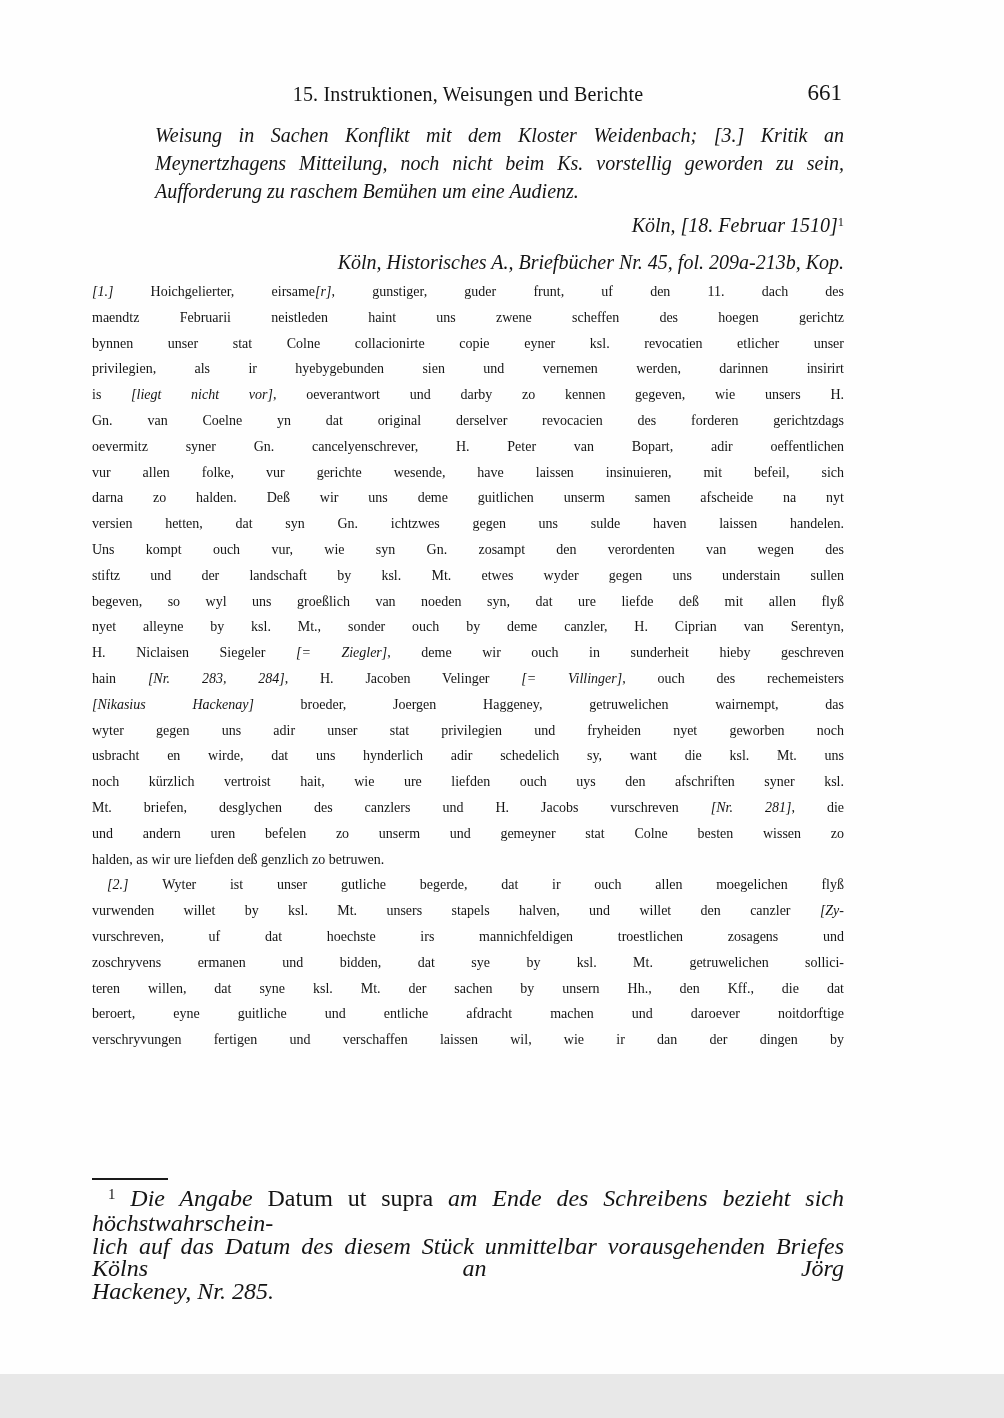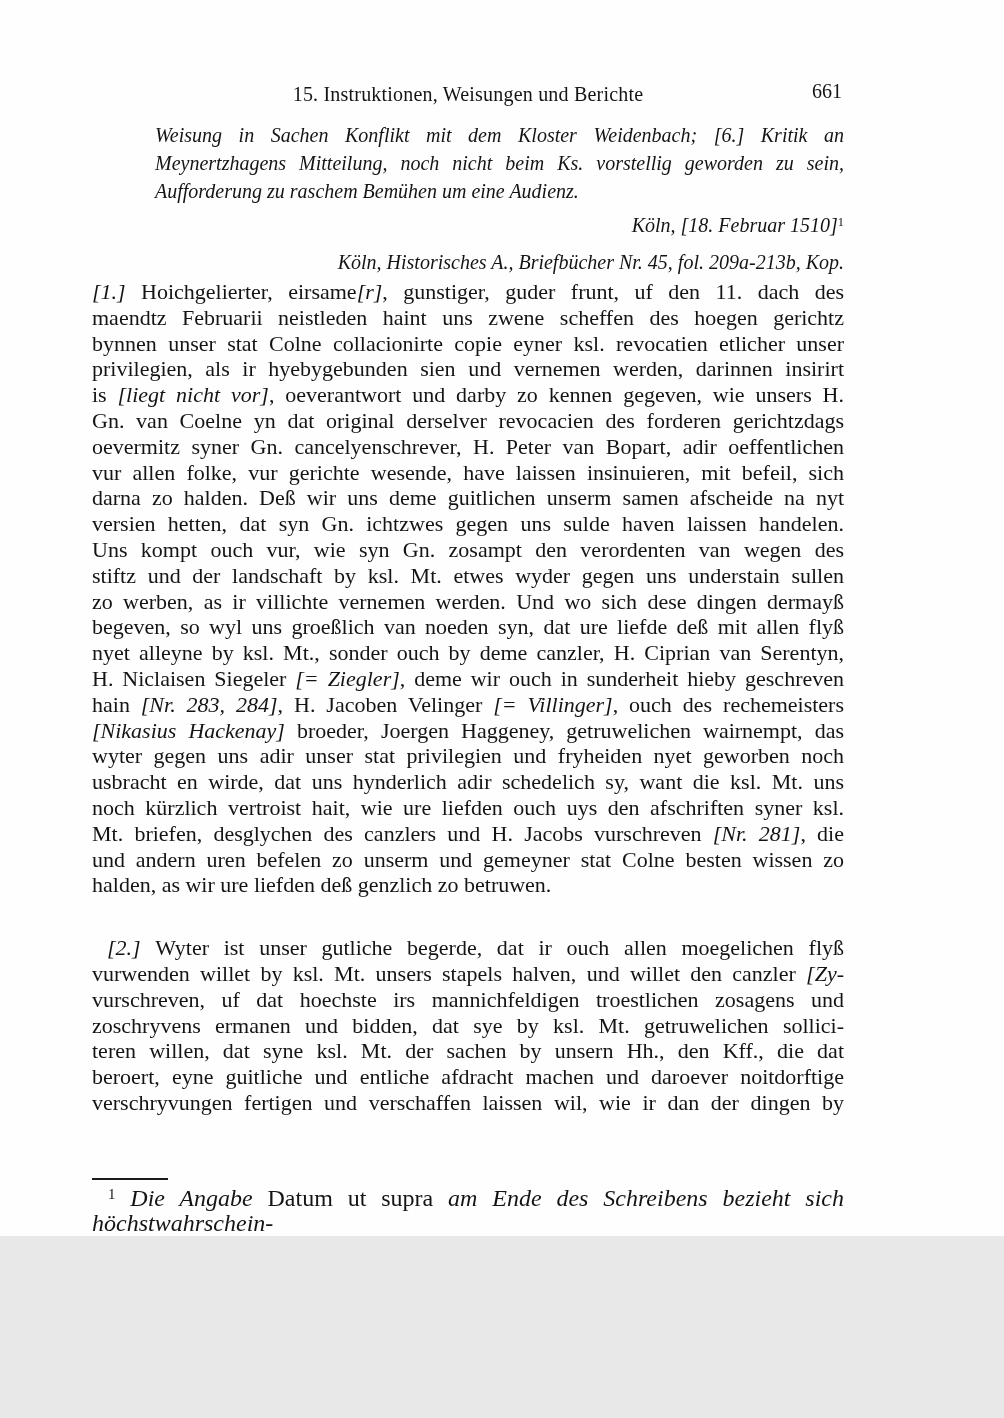--- a/index.html
+++ b/index.html
@@ -1,56 +1,56 @@
 <!DOCTYPE html>
 <html lang="de"><head>
 <meta charset="utf-8">
 <style>
   html,body { margin:0; padding:0; background:#e8e8e8; }
   .page {
     position:relative;
-    width:1004px; height:1236px;
+    width:1004px; height:1374px;
     margin:0 auto;
     background:#fefefe;
     color:#141414;
     font-family:"Liberation Serif","DejaVu Serif",serif;
     overflow:hidden;
   }
   .it { font-style:italic; }
   sup.fnmark {
     font-size:0.62em;
     vertical-align:baseline;
     position:relative; top:-0.48em;
     font-style:normal;
     letter-spacing:0;
   }
   
   .runhead {
     position:absolute; top:83px; left:92px; width:752px; height:28px;
     font-size:20px;
   }
   .rh-title { display:block; text-align:center; letter-spacing:0.2px; }
-  .rh-page { position:absolute; right:2px; top:-3px; font-size:20px; }
+  .rh-page { position:absolute; right:2px; top:-3px; font-size:23px; }
   
   .headblock {
     position:absolute; top:121px; left:155px; width:689px;
     font-size:20px; line-height:28px;
   }
   .dateline, .sourceline { margin-top:6px; text-align:right; }
   
   .bodyblock {
     position:absolute; top:279px; left:92px; width:752px;
-    font-size:22px; line-height:25.8px;
+    font-size:14px; line-height:25.8px;
   }
   .line {
     text-align:justify;
     text-align-last:justify;
   }
   .block.endshort .line:last-child { text-align-last:left; }
-  .para.p2 .line:first-child { text-indent:15px;margin-top:37px; }
+  .para.p2 .line:first-child { text-indent:15px; }
   
   .fnrule {
     position:absolute; top:1178px; left:92px; width:76px; height:0;
     border-top:2px solid #1a1a1a;
   }
   .footnote {
     position:absolute; top:1187px; left:92px; width:752px;
     font-size:24px; line-height:22.4px;
   }
   .footnote .line:first-child { text-indent:16px; }
@@ -60,21 +60,21 @@
 
 <div class="page">
 
   <div class="runhead">
     <span class="rh-title">15. Instruktionen, Weisungen und Berichte</span>
     <span class="rh-page">661</span>
   </div>
 
   <div class="headblock">
     <div class="summary block endshort">
-        <div class="line"><span class="it">Weisung in Sachen Konflikt mit dem Kloster Weidenbach; [6.] Kritik an</span></div>
+        <div class="line"><span class="it">Weisung in Sachen Konflikt mit dem Kloster Weidenbach; [3.] Kritik an</span></div>
         <div class="line"><span class="it">Meynertzhagens Mitteilung, noch nicht beim Ks. vorstellig geworden zu sein,</span></div>
         <div class="line"><span class="it">Aufforderung zu raschem Bemühen um eine Audienz.</span></div>
       </div>
     <div class="dateline"><span class="it">Köln, [18. Februar 1510]</span><span><sup class="fnmark">1</sup></span></div>
     <div class="sourceline"><span class="it">Köln, Historisches A., Briefbücher Nr. 45, fol. 209a-213b, Kop.</span></div>
   </div>
 
   <div class="bodyblock">
     <div class="para block endshort">
         <div class="line"><span class="it">[1.] </span><span>Hoichgelierter, eirsame</span><span class="it">[r]</span><span>, gunstiger, guder frunt, uf den 11. dach des</span></div>
@@ -82,21 +82,20 @@
         <div class="line"><span>bynnen unser stat Colne collacionirte copie eyner ksl. revocatien etlicher unser</span></div>
         <div class="line"><span>privilegien, als ir hyebygebunden sien und vernemen werden, darinnen insirirt</span></div>
         <div class="line"><span>is </span><span class="it">[liegt nicht vor]</span><span>, oeverantwort und darby zo kennen gegeven, wie unsers H.</span></div>
         <div class="line"><span>Gn. van Coelne yn dat original derselver revocacien des forderen gerichtzdags</span></div>
         <div class="line"><span>oevermitz syner Gn. cancelyenschrever, H. Peter van Bopart, adir oeffentlichen</span></div>
         <div class="line"><span>vur allen folke, vur gerichte wesende, have laissen insinuieren, mit befeil, sich</span></div>
         <div class="line"><span>darna zo halden. Deß wir uns deme guitlichen unserm samen afscheide na nyt</span></div>
         <div class="line"><span>versien hetten, dat syn Gn. ichtzwes gegen uns sulde haven laissen handelen.</span></div>
         <div class="line"><span>Uns kompt ouch vur, wie syn Gn. zosampt den verordenten van wegen des</span></div>
         <div class="line"><span>stiftz und der landschaft by ksl. Mt. etwes wyder gegen uns understain sullen</span></div>
-        <div class="line"><span>zo werben, as ir villichte vernemen werden. Und wo sich dese dingen dermayß</span></div>
         <div class="line"><span>begeven, so wyl uns groeßlich van noeden syn, dat ure liefde deß mit allen flyß</span></div>
         <div class="line"><span>nyet alleyne by ksl. Mt., sonder ouch by deme canzler, H. Ciprian van Serentyn,</span></div>
         <div class="line"><span>H. Niclaisen Siegeler </span><span class="it">[= Ziegler]</span><span>, deme wir ouch in sunderheit hieby geschreven</span></div>
         <div class="line"><span>hain </span><span class="it">[Nr. 283, 284]</span><span>, H. Jacoben Velinger </span><span class="it">[= Villinger]</span><span>, ouch des rechemeisters</span></div>
         <div class="line"><span class="it">[Nikasius Hackenay]</span><span> broeder, Joergen Haggeney, getruwelichen wairnempt, das</span></div>
         <div class="line"><span>wyter gegen uns adir unser stat privilegien und fryheiden nyet geworben noch</span></div>
         <div class="line"><span>usbracht en wirde, dat uns hynderlich adir schedelich sy, want die ksl. Mt. uns</span></div>
         <div class="line"><span>noch kürzlich vertroist hait, wie ure liefden ouch uys den afschriften syner ksl.</span></div>
         <div class="line"><span>Mt. briefen, desglychen des canzlers und H. Jacobs vurschreven </span><span class="it">[Nr. 281]</span><span>, die</span></div>
         <div class="line"><span>und andern uren befelen zo unserm und gemeyner stat Colne besten wissen zo</span></div>

